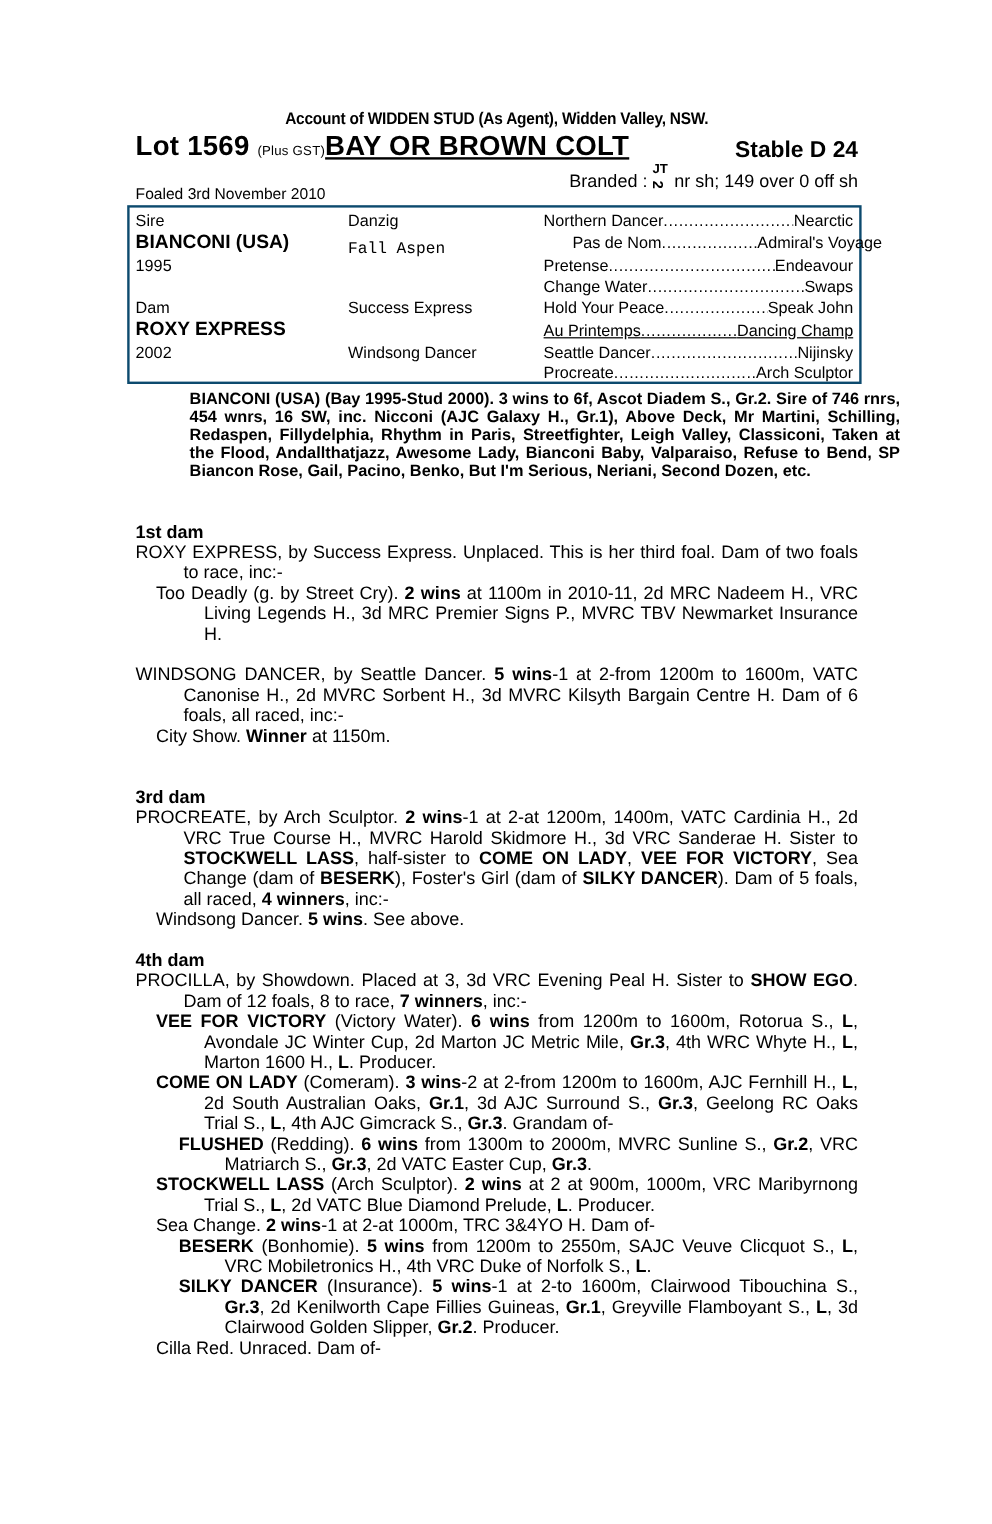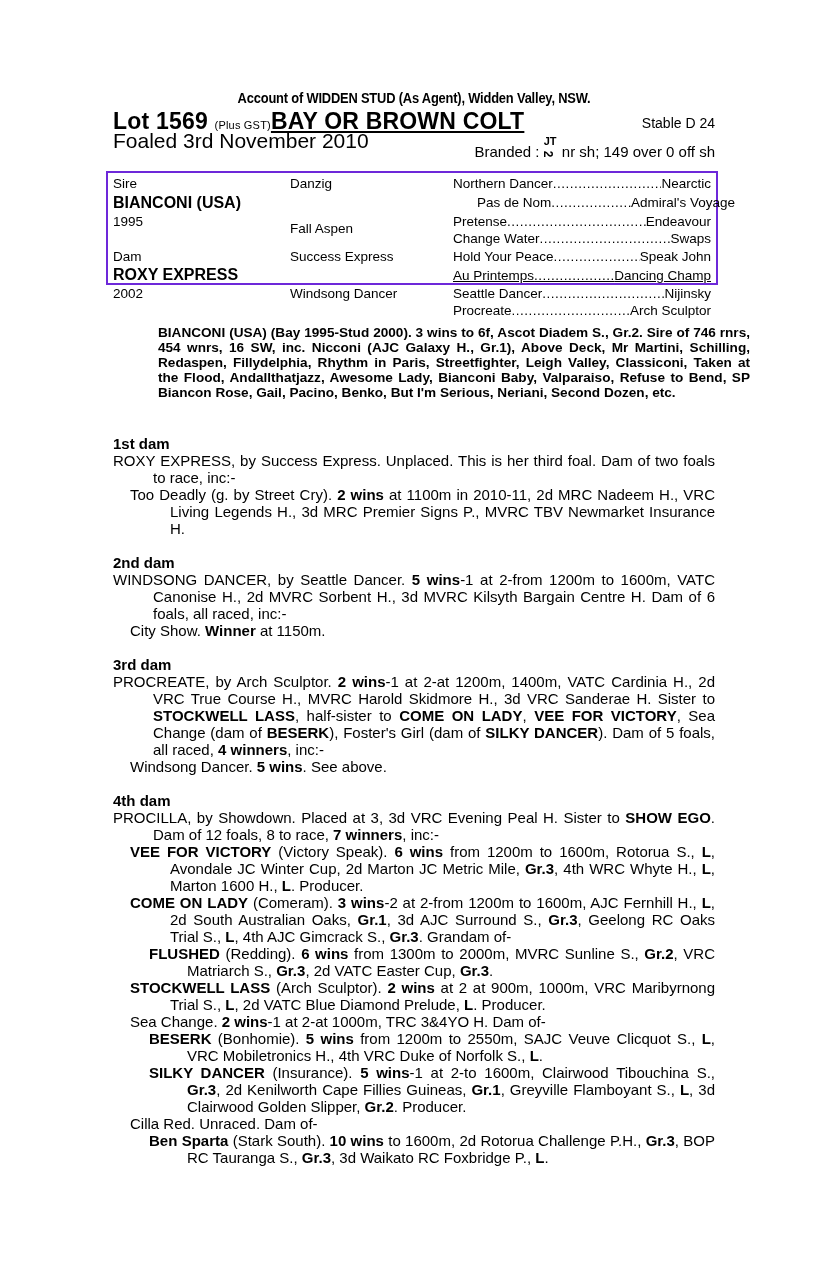--- a/index.html
+++ b/index.html
@@ -4,29 +4,29 @@
 <style>
   html, body { margin: 0; padding: 0; background: #ffffff; }
   body { width: 827px; height: 1270px; position: relative; color: #000; font-family: "Liberation Sans", sans-serif; overflow: hidden; }
   .page { position: absolute; left: 113px; top: 0; width: 602px; }
 
   .account { position: absolute; top: 90px; left: 0; width: 602px; text-align: center; font-weight: bold; font-size: 14px; letter-spacing: -0.2px; transform: scaleX(0.92); }
   .lot-line { position: absolute; top: 108px; left: 0; width: 602px; height: 28px; }
   .lot-num { position: absolute; left: 0; top: 0; font-weight: bold; font-size: 23px; letter-spacing: 0.2px; }
   .plus-gst { font-size: 11px; font-weight: normal; }
   .colt { font-weight: bold; font-size: 23px; text-decoration: underline; }
-  .stable { position: absolute; right: 0; top: 7px; font-weight: normal; font-size: 14px; }
+  .stable { position: absolute; right: 0; top: 7px; font-weight: bold; font-size: 19px; }
 
-  .foaled { position: absolute; top: 129px; left: 0; font-size: 21px; text-align: right; }
+  .foaled { position: absolute; top: 154px; left: 0; font-size: 13px; text-align: right; }
   .branded { position: absolute; top: 143px; right: 0; font-size: 15px; }
   .brand-glyph { display: inline-block; position: relative; width: 14px; height: 16px; vertical-align: top; }
   .brand-glyph .jt { position: absolute; top: -8px; left: 0; font-size: 11px; font-weight: bold; }
   .brand-glyph .two { position: absolute; top: 4px; left: 1px; font-size: 12px; font-weight: bold; transform: rotate(90deg); }
 
-  .ped-table { position: absolute; top: 171px; left: -7px; width: 612px; height: 114px; border: 2px solid #6d28d9; box-sizing: border-box; text-align: center; }
+  .ped-table { position: absolute; top: 171px; left: -7px; width: 612px; height: 149px; border: 2px solid #0c4a6e; box-sizing: border-box; text-align: center; }
   .ped-cell { position: absolute; font-size: 13.5px; white-space: nowrap; }
   .ped-big { font-weight: bold; font-size: 16px; }
   .ped-row { position: absolute; left: 345px; width: 258px; font-size: 13.5px; display: flex; white-space: nowrap; }
   .ped-row .dots { flex: 1; overflow: hidden; }
   .ped-row .dots::before { content: "........................................................................................................"; letter-spacing: 0.5px; }
 
   .sire-blurb { position: absolute; top: 325px; left: 5px; width: 592px; font-weight: bold; font-size: 13.6px; line-height: 15px; text-align: justify; margin-left: 40px; }
 
   .section { position: absolute; left: 0; width: 602px; font-size: 15px; line-height: 17px; }
   .section-title { font-weight: bold; font-size: 15px; margin: 0; }
@@ -58,21 +58,21 @@
 
   <div class="ped-table">
     <div class="ped-cell" style="left:5px;top:3px;">Sire</div>
     <div class="ped-cell ped-big" style="left:5px;top:21px;">BIANCONI (USA)</div>
     <div class="ped-cell" style="left:5px;top:41px;">1995</div>
     <div class="ped-cell" style="left:5px;top:76px;">Dam</div>
     <div class="ped-cell ped-big" style="left:5px;top:93px;">ROXY EXPRESS</div>
     <div class="ped-cell" style="left:5px;top:113px;">2002</div>
 
     <div class="ped-cell" style="left:182px;top:3px;">Danzig</div>
-    <div class="ped-cell" style="left:182px;top:48px;">Fall Aspen</div>
+    <div class="ped-cell" style="left:182px;top:28px;font-family:Liberation Mono, monospace;">Fall Aspen</div>
     <div class="ped-cell" style="left:182px;top:76px;">Success Express</div>
     <div class="ped-cell" style="left:182px;top:113px;">Windsong Dancer</div>
 
     <div class="ped-row" style="top:3px;">
         <span>Northern Dancer</span>
         <span class="dots"></span>
         <span>Nearctic</span>
       </div>
     <div class="ped-row" style="top:22px;margin-left:24px;">
         <span>Pas de Nom</span>
@@ -113,38 +113,36 @@
 
   <div class="sire-blurb">BIANCONI (USA) (Bay 1995-Stud 2000). 3 wins to 6f, Ascot Diadem S., Gr.2. Sire of 746 rnrs, 454 wnrs, 16 SW, inc. Nicconi (AJC Galaxy H., Gr.1), Above Deck, Mr Martini, Schilling, Redaspen, Fillydelphia, Rhythm in Paris, Streetfighter, Leigh Valley, Classiconi, Taken at the Flood, Andallthatjazz, Awesome Lady, Bianconi Baby, Valparaiso, Refuse to Bend, SP Biancon Rose, Gail, Pacino, Benko, But I'm Serious, Neriani, Second Dozen, etc.</div>
 
   <div class="section" style="top:435px;">
     <div class="section-title">1st dam</div>
     <p class="para l0">ROXY EXPRESS, by Success Express. Unplaced. This is her third foal. Dam of two foals to race, inc:-</p>
     <p class="para l1"><span>Too Deadly (g. by Street Cry). </span><b>2 wins</b><span> at 1100m in 2010-11, 2d MRC Nadeem H., VRC Living Legends H., 3d MRC Premier Signs P., MVRC TBV Newmarket Insurance H.</span></p>
   </div>
 
   <div class="section" style="top:554px;">
-    <div class="section-title">2nd dam</div>
     <p class="para l0"><span>WINDSONG DANCER, by Seattle Dancer. </span><b>5 wins</b><span>-1 at 2-from 1200m to 1600m, VATC Canonise H., 2d MVRC Sorbent H., 3d MVRC Kilsyth Bargain Centre H. Dam of 6 foals, all raced, inc:-</span></p>
     <p class="para l1"><span>City Show. </span><b>Winner</b><span> at 1150m.</span></p>
   </div>
 
   <div class="section" style="top:656px;">
     <div class="section-title">3rd dam</div>
     <p class="para l0"><span>PROCREATE, by Arch Sculptor. </span><b>2 wins</b><span>-1 at 2-at 1200m, 1400m, VATC Cardinia H., 2d VRC True Course H., MVRC Harold Skidmore H., 3d VRC Sanderae H. Sister to </span><b>STOCKWELL LASS</b><span>, half-sister to </span><b>COME ON LADY</b><span>, </span><b>VEE FOR VICTORY</b><span>, Sea Change (dam of </span><b>BESERK</b><span>), Foster's Girl (dam of </span><b>SILKY DANCER</b><span>). Dam of 5 foals, all raced, </span><b>4 winners</b><span>, inc:-</span></p>
     <p class="para l1"><span>Windsong Dancer. </span><b>5 wins</b><span>. See above.</span></p>
   </div>
 
   <div class="section" style="top:792px;">
     <div class="section-title">4th dam</div>
     <p class="para l0"><span>PROCILLA, by Showdown. Placed at 3, 3d VRC Evening Peal H. Sister to </span><b>SHOW EGO</b><span>. Dam of 12 foals, 8 to race, </span><b>7 winners</b><span>, inc:-</span></p>
-    <p class="para l1"><b>VEE FOR VICTORY</b><span> (Victory Speak). </span><b>6 wins</b><span> from 1200m to 1600m, Rotorua S., </span><b>L</b><span>, Avondale JC Winter Cup, 2d Marton JC Metric Mile, </span><b>Gr.3</b><span>, 4th WRC Whyte H., </span><b>L</b><span>, Marton 1600 H., </span><b>L</b><span>. Producer.</span></p>
+    <p class="para l1"><b>VEE FOR VICTORY</b><span> (Victory Water). </span><b>6 wins</b><span> from 1200m to 1600m, Rotorua S., </span><b>L</b><span>, Avondale JC Winter Cup, 2d Marton JC Metric Mile, </span><b>Gr.3</b><span>, 4th WRC Whyte H., </span><b>L</b><span>, Marton 1600 H., </span><b>L</b><span>. Producer.</span></p>
     <p class="para l1"><b>COME ON LADY</b><span> (Comeram). </span><b>3 wins</b><span>-2 at 2-from 1200m to 1600m, AJC Fernhill H., </span><b>L</b><span>, 2d South Australian Oaks, </span><b>Gr.1</b><span>, 3d AJC Surround S., </span><b>Gr.3</b><span>, Geelong RC Oaks Trial S., </span><b>L</b><span>, 4th AJC Gimcrack S., </span><b>Gr.3</b><span>. Grandam of-</span></p>
     <p class="para l2"><b>FLUSHED</b><span> (Redding). </span><b>6 wins</b><span> from 1300m to 2000m, MVRC Sunline S., </span><b>Gr.2</b><span>, VRC Matriarch S., </span><b>Gr.3</b><span>, 2d VATC Easter Cup, </span><b>Gr.3</b><span>.</span></p>
     <p class="para l1"><b>STOCKWELL LASS</b><span> (Arch Sculptor). </span><b>2 wins</b><span> at 2 at 900m, 1000m, VRC Maribyrnong Trial S., </span><b>L</b><span>, 2d VATC Blue Diamond Prelude, </span><b>L</b><span>. Producer.</span></p>
     <p class="para l1"><span>Sea Change. </span><b>2 wins</b><span>-1 at 2-at 1000m, TRC 3&amp;4YO H. Dam of-</span></p>
     <p class="para l2"><b>BESERK</b><span> (Bonhomie). </span><b>5 wins</b><span> from 1200m to 2550m, SAJC Veuve Clicquot S., </span><b>L</b><span>, VRC Mobiletronics H., 4th VRC Duke of Norfolk S., </span><b>L</b><span>.</span></p>
     <p class="para l2"><b>SILKY DANCER</b><span> (Insurance). </span><b>5 wins</b><span>-1 at 2-to 1600m, Clairwood Tibouchina S., </span><b>Gr.3</b><span>, 2d Kenilworth Cape Fillies Guineas, </span><b>Gr.1</b><span>, Greyville Flamboyant S., </span><b>L</b><span>, 3d Clairwood Golden Slipper, </span><b>Gr.2</b><span>. Producer.</span></p>
     <p class="para l1">Cilla Red. Unraced. Dam of-</p>
-    <p class="para l2"><b>Ben Sparta</b><span> (Stark South). </span><b>10 wins</b><span> to 1600m, 2d Rotorua Challenge P.H., </span><b>Gr.3</b><span>, BOP RC Tauranga S., </span><b>Gr.3</b><span>, 3d Waikato RC Foxbridge P., </span><b>L</b><span>.</span></p>
   </div>
 
 </div>
 
 </body></html>

